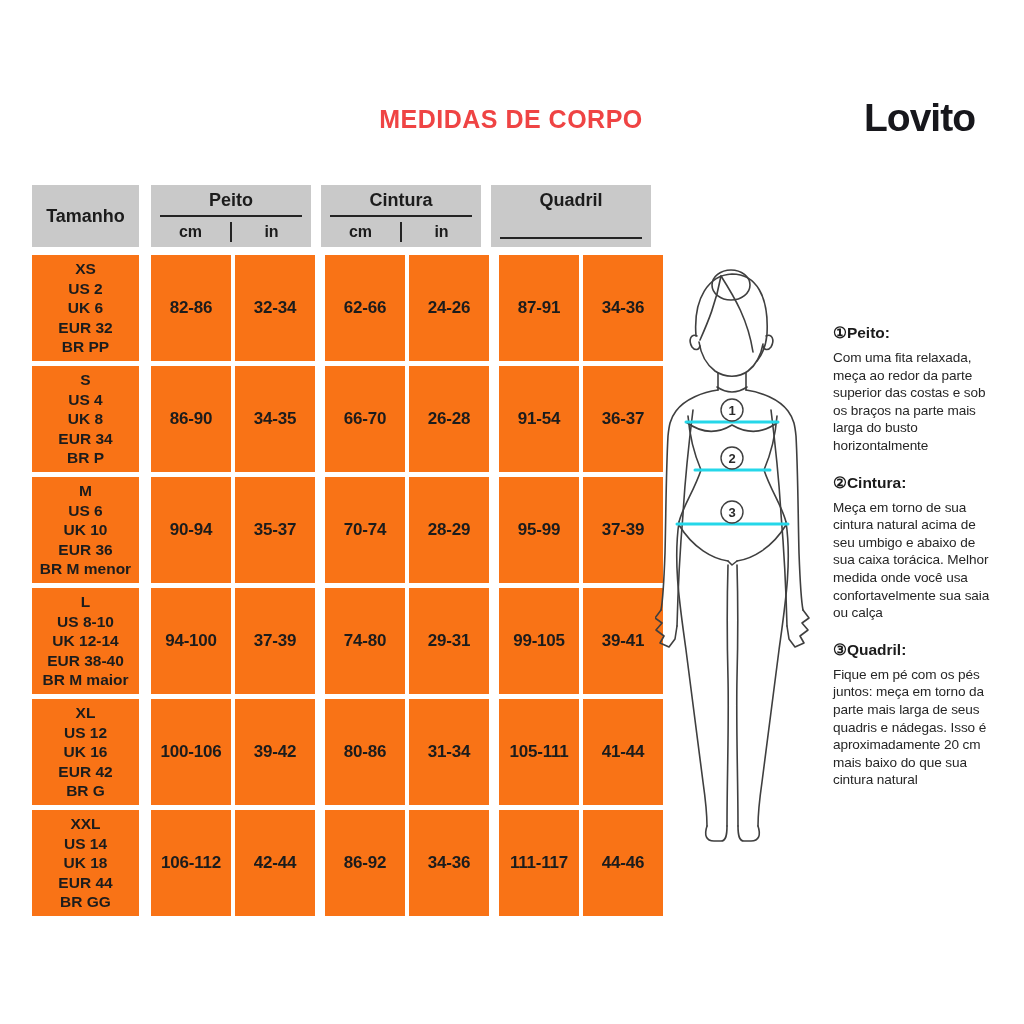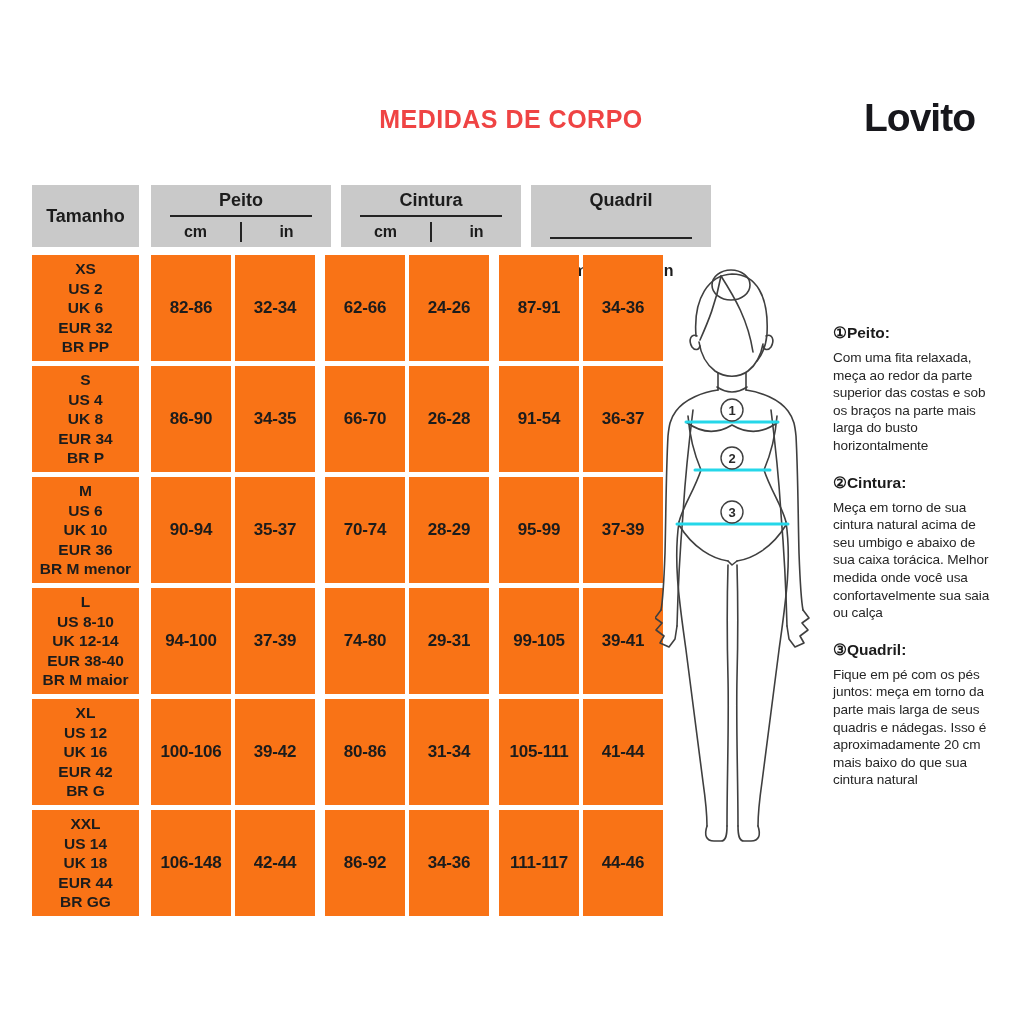--- a/index.html
+++ b/index.html
@@ -16,21 +16,21 @@
     font-size:39px;font-weight:bold;letter-spacing:-1px;color:#17171c;
   }
   
   .table{position:absolute;left:32px;top:185px;}
   .hrow{display:flex;margin-bottom:8px;}
   .hcell{background:#c9c9c9;height:62px;box-sizing:border-box;}
   .size-h{
     width:107px;margin-right:12px;display:flex;align-items:center;justify-content:center;
     font-weight:bold;font-size:18px;
   }
-  .group{width:180px;margin-right:10px;display:flex;flex-direction:column;align-items:center;}
+  .group{width:160px;margin-right:10px;display:flex;flex-direction:column;align-items:center;}
   .group:last-child{margin-right:0;gap:22px;}
   .gname{font-weight:bold;font-size:18px;line-height:30px;}
   .gline{width:142px;border-top:2px solid #242424;}
   .units{display:flex;align-items:center;width:100%;height:29px;}
   .units .u{flex:1;text-align:center;font-weight:bold;font-size:16px;}
   .vdiv{width:2px;height:20px;background:#242424;}
   .trow{display:flex;margin-bottom:5px;}
   .cell{background:#f97316;height:106px;box-sizing:border-box;}
   .size{
     width:107px;margin-right:12px;display:flex;flex-direction:column;
@@ -171,21 +171,21 @@
   </div>
 
   <div class="trow">
     <div class="cell size">
       <div>XXL</div>
       <div>US 14</div>
       <div>UK 18</div>
       <div>EUR 44</div>
       <div>BR GG</div>
     </div>
-    <div class="cell val mr-s">106-148</div>
+    <div class="cell val mr-s">106-112</div>
     <div class="cell val mr-g">42-44</div>
     <div class="cell val mr-s">86-92</div>
     <div class="cell val mr-g">34-36</div>
     <div class="cell val mr-s">111-117</div>
     <div class="cell val">44-46</div>
   </div>
 </div>
 
 <svg class="figure" width="180" height="600" viewBox="0 0 180 600">
   <g fill="none" stroke="#3f3f3f" stroke-width="1.6" stroke-linecap="round" stroke-linejoin="round">

